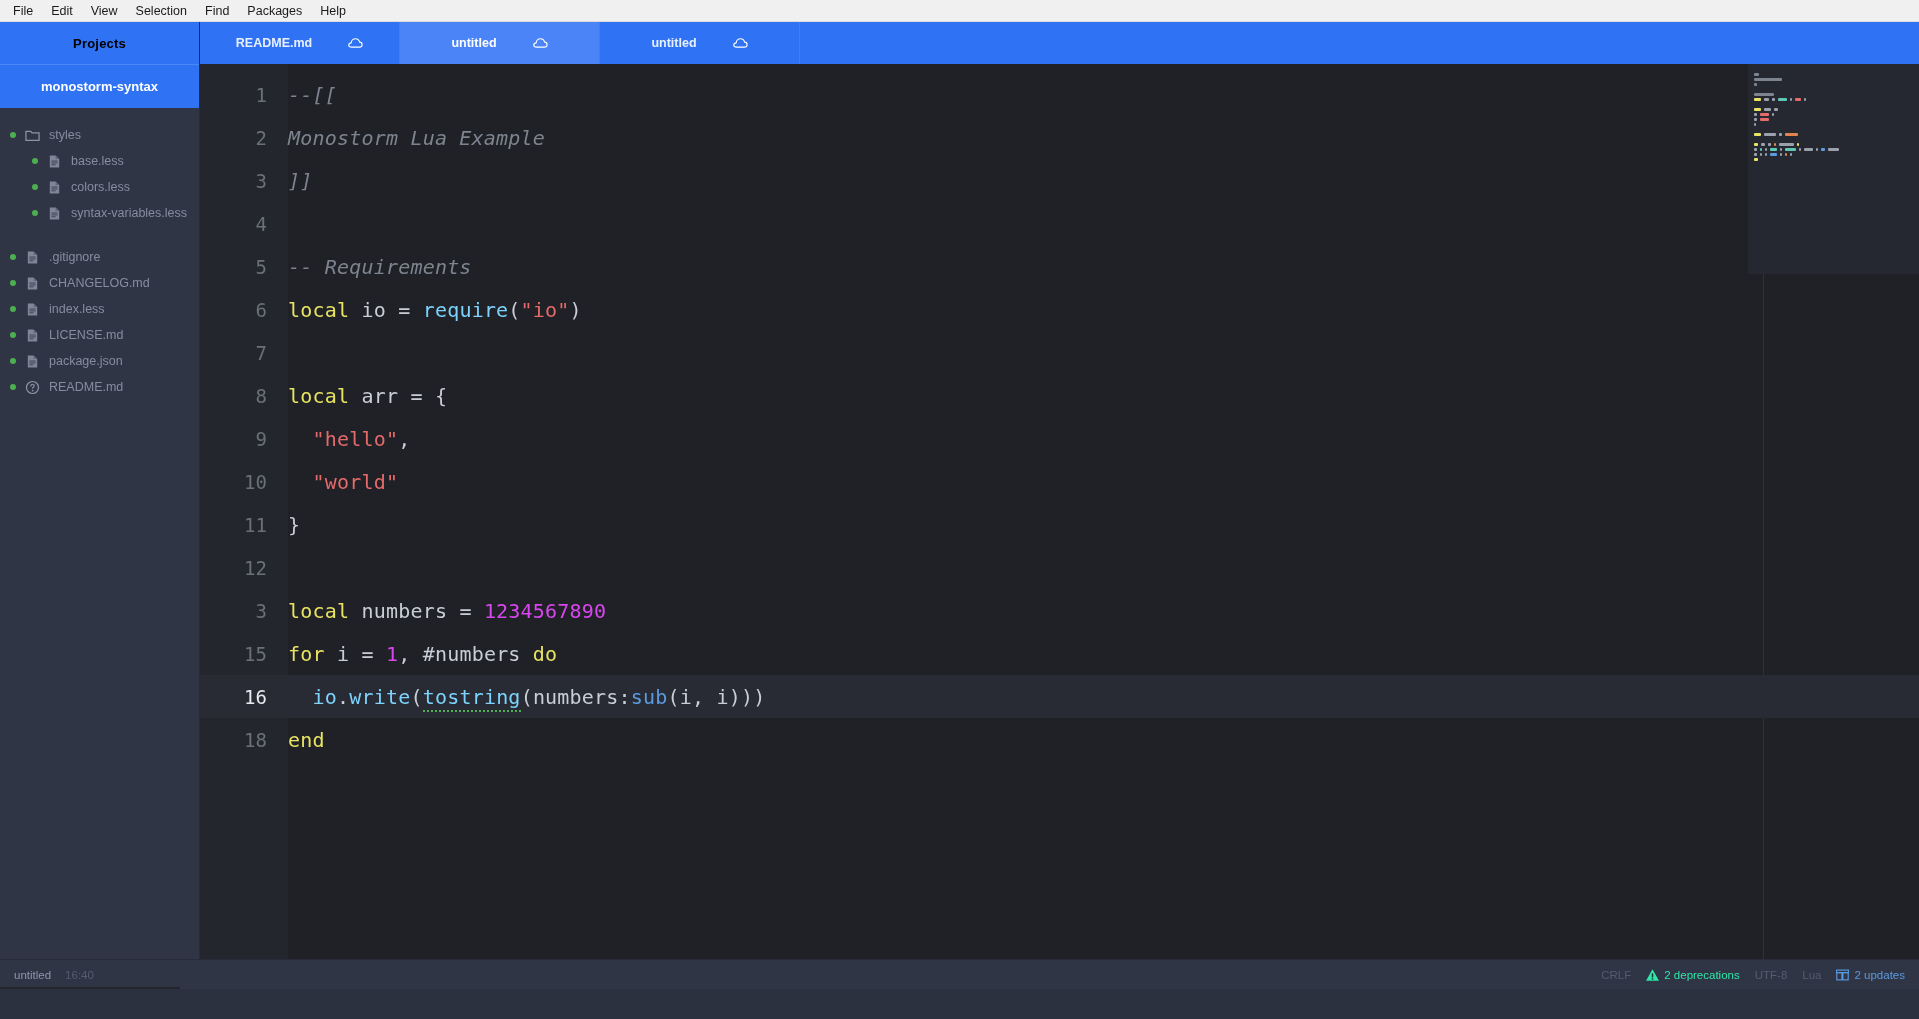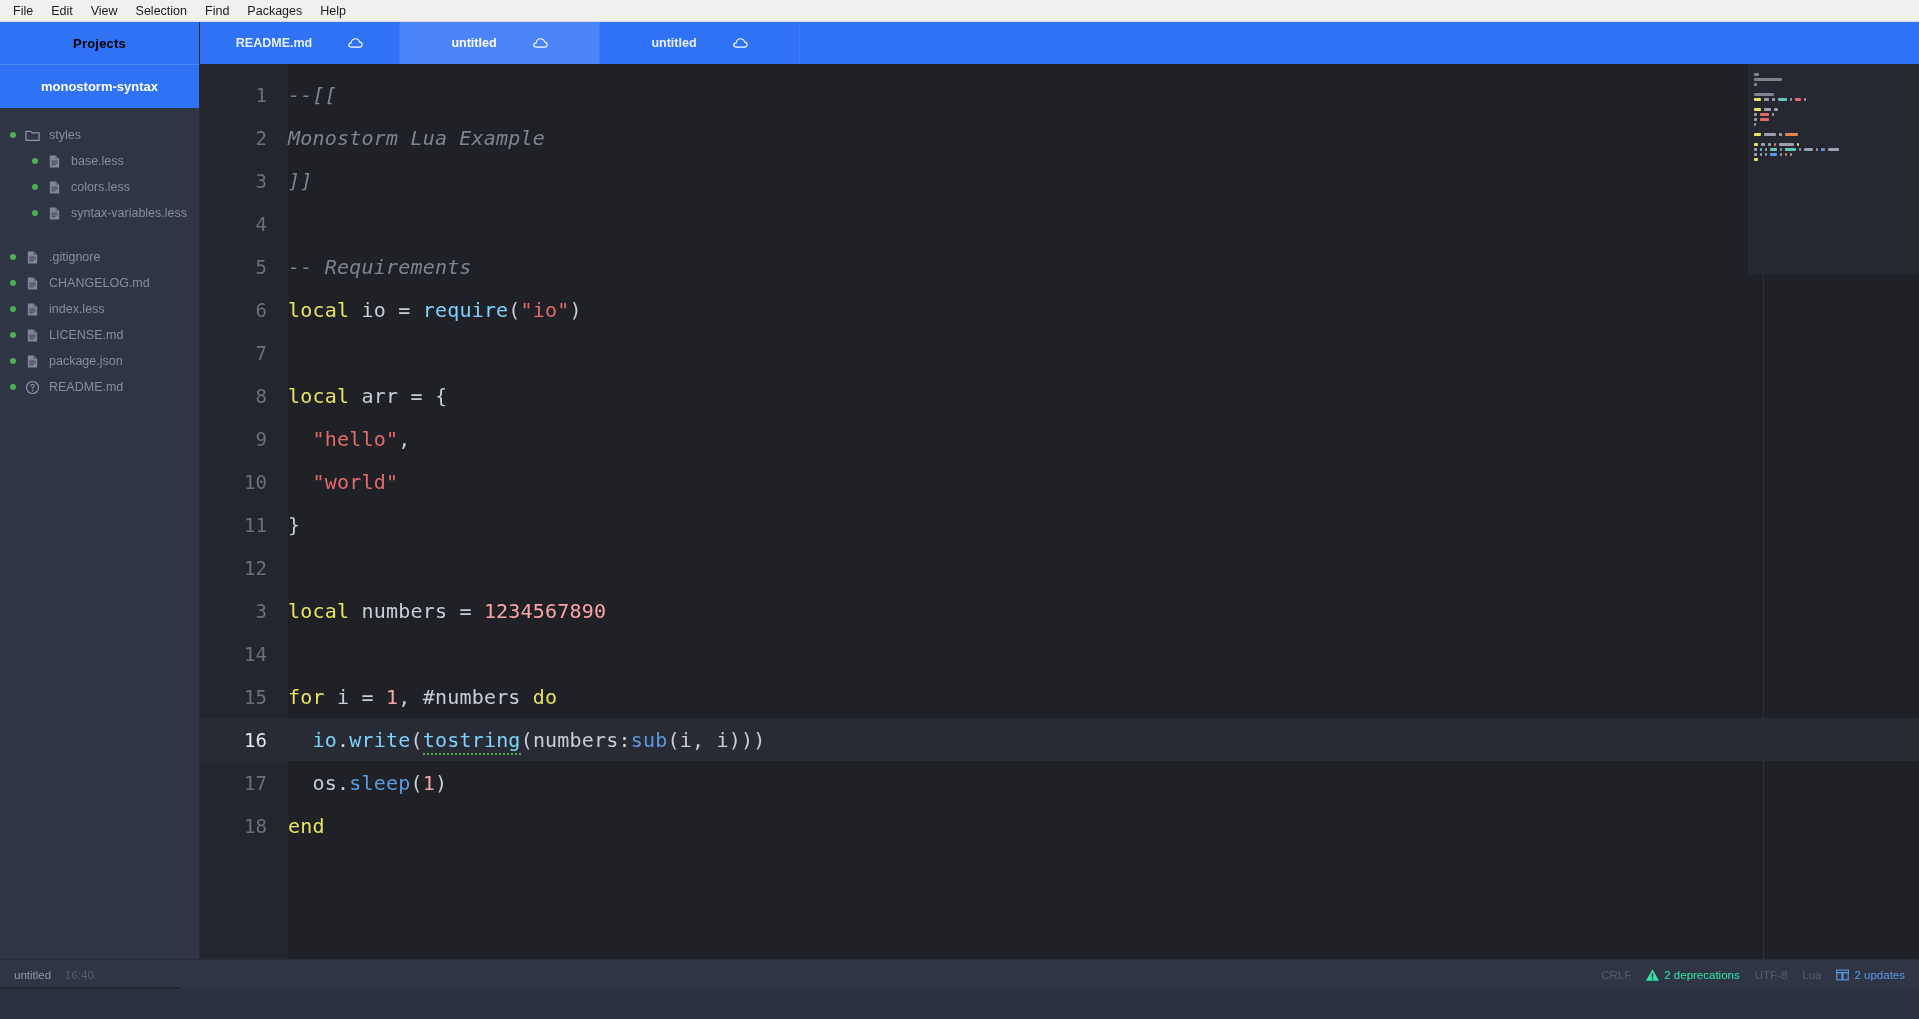--- a/index.html
+++ b/index.html
@@ -116,21 +116,21 @@
     font-size:19px; color:#6b7078;
   }
   .line.active .ln { color:#e6e9ef; }
   .code {
     font-family:"DejaVu Sans Mono", monospace;
     font-size:20px; color:#c8cdd6;
     padding-left:0px; letter-spacing:.2px;
   }
   .kw      { color:#e8e362; }
   .str     { color:#e56a6a; }
-  .num     { color:#fca5a5; }
+  .num     { color:#d946ef; }
   .fn      { color:#7dd3fc; }
   .fn2     { color:#5b9ae0; }
   .com     { color:#7d838f; font-style:italic; }
   .punct   { color:#c8cdd6; }
   .id      { color:#c8cdd6; }
   .squiggle {
     border-bottom:2px dotted #4caf50;
     padding-bottom:1px;
   }
 
@@ -351,24 +351,22 @@
             <div class="line"><div class="ln">4</div><div class="code"></div></div>
             <div class="line"><div class="ln">5</div><div class="code"><span class="com">-- Requirements</span></div></div>
             <div class="line"><div class="ln">6</div><div class="code"><span class="kw">local</span><span class="id"> io </span><span class="punct">= </span><span class="fn">require</span><span class="punct">(</span><span class="str">"io"</span><span class="punct">)</span></div></div>
             <div class="line"><div class="ln">7</div><div class="code"></div></div>
             <div class="line"><div class="ln">8</div><div class="code"><span class="kw">local</span><span class="id"> arr </span><span class="punct">= {</span></div></div>
             <div class="line"><div class="ln">9</div><div class="code"><span class="id">  </span><span class="str">"hello"</span><span class="punct">,</span></div></div>
             <div class="line"><div class="ln">10</div><div class="code"><span class="id">  </span><span class="str">"world"</span></div></div>
             <div class="line"><div class="ln">11</div><div class="code"><span class="punct">}</span></div></div>
             <div class="line"><div class="ln">12</div><div class="code"></div></div>
             <div class="line"><div class="ln">3</div><div class="code"><span class="kw">local</span><span class="id"> numbers </span><span class="punct">= </span><span class="num">1234567890</span></div></div>
-            <div class="line"><div class="ln">14</div><div class="code"></div></div>
             <div class="line"><div class="ln">15</div><div class="code"><span class="kw">for</span><span class="id"> i </span><span class="punct">= </span><span class="num">1</span><span class="id">, #numbers </span><span class="kw">do</span></div></div>
             <div class="line active"><div class="ln">16</div><div class="code"><span class="id">  </span><span class="fn">io</span><span class="punct">.</span><span class="fn">write</span><span class="punct">(</span><span class="fn squiggle">tostring</span><span class="punct">(</span><span class="id">numbers</span><span class="punct">:</span><span class="fn2">sub</span><span class="punct">(i, i)))</span></div></div>
-            <div class="line"><div class="ln">17</div><div class="code"><span class="id">  </span><span class="id">os</span><span class="punct">.</span><span class="fn2">sleep</span><span class="punct">(</span><span class="num">1</span><span class="punct">)</span></div></div>
             <div class="line"><div class="ln">18</div><div class="code"><span class="kw">end</span></div></div>
           </div>
         <div class="minimap" id="minimap">
             <div class="mm-line">
               <span class="mm-seg" style="width: 5.4px; background: rgb(125, 131, 143);"></span>
             </div>
             <div class="mm-line">
               <span class="mm-seg" style="width: 28.35px; background: rgb(125, 131, 143);"></span>
             </div>
             <div class="mm-line">

